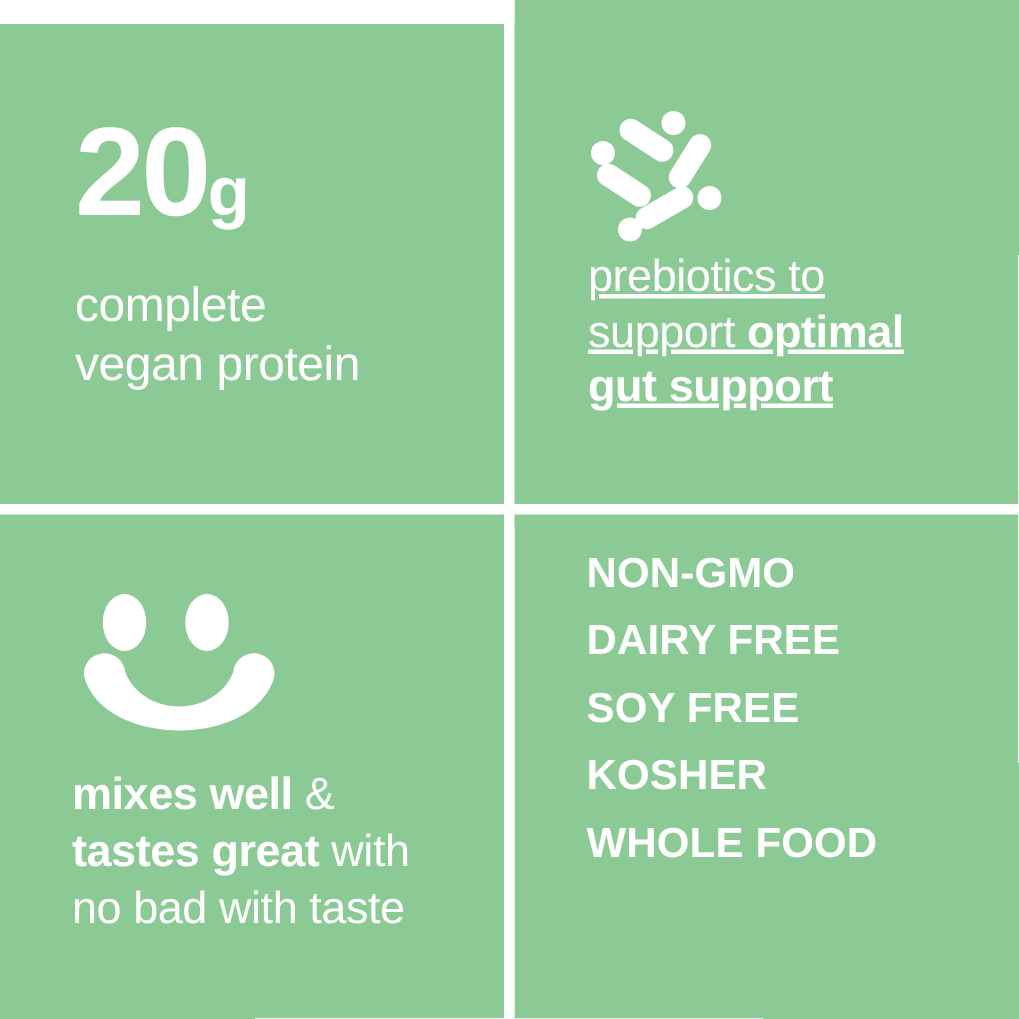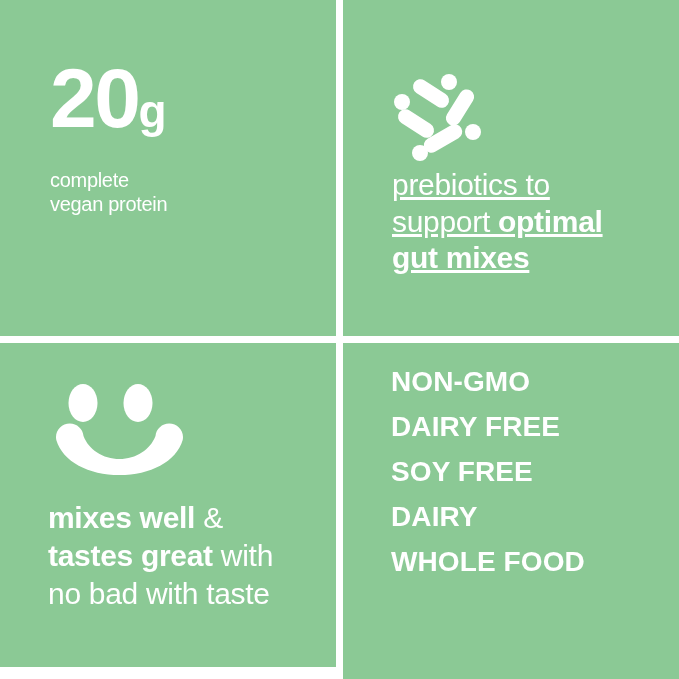--- a/index.html
+++ b/index.html
@@ -20,23 +20,23 @@
     overflow: hidden;
   }
 
   
   .panel {
     position: absolute;
     background: #8BC995;
     box-sizing: border-box;
     overflow: hidden;
   }
-  .panel-tl { left: 0;     top: 0;     width: 402px; height: 336px; }
+  .panel-tl { left: 0;     top: 16px;     width: 402px; height: 336px; }
   .panel-tr { left: 343px; top: 0;     width: 336px; height: 336px; }
-  .panel-bl { left: 0;     top: 331px; width: 336px; height: 336px; }
+  .panel-bl { left: 0;     top: 343px; width: 336px; height: 336px; }
   .panel-br { left: 343px; top: 326px; width: 336px; height: 424px; }
 
   
   .divider {
     position: absolute;
     background: #ffffff;
   }
   .divider-v { left: 336px; top: 0;     width: 7px;   height: 679px; }
   .divider-h { left: 0;     top: 336px; width: 679px; height: 7px; }
 
@@ -63,21 +63,21 @@
   }
   .stat-unit {
     font-size: 46px;
     font-weight: 700;
     letter-spacing: -1px;
   }
   .stat-caption {
     position: absolute;
     left: 50px;
     top: 168px;
-    font-size: 20px;
+    font-size: 32px;
     font-weight: 400;
     color: #ffffff;
     line-height: 1.22;
     letter-spacing: -0.3px;
   }
 
   
   .microbe-icon {
     position: absolute;
     left: 49px;
@@ -172,21 +172,21 @@
           <circle cx="57" cy="8" r="8"></circle>
           <circle cx="81" cy="58" r="8"></circle>
           <circle cx="28" cy="79" r="8"></circle>
         </g>
       </svg>
     </span>
 
     <div class="tr-caption txt">
       <div><span class="r">prebiotics to</span></div>
       <div><span class="r">support </span><span class="b">optimal</span></div>
-      <div><span class="b">gut mixes</span></div>
+      <div><span class="b">gut support</span></div>
     </div>
 
   </div>
 
   <div class="panel panel-bl">
 
     <span class="smiley-icon">
       <svg viewBox="0 0 145 95" width="145" height="95" aria-hidden="true">
         <g fill="#ffffff">
           <ellipse cx="33" cy="22" rx="14.5" ry="19"></ellipse>
@@ -206,21 +206,21 @@
       <div><span class="r">no bad with taste</span></div>
     </div>
 
   </div>
 
   <div class="panel panel-br">
     <ul class="claims">
       <li>NON-GMO</li>
       <li>DAIRY FREE</li>
       <li>SOY FREE</li>
-      <li>DAIRY</li>
+      <li>KOSHER</li>
       <li>WHOLE FOOD</li>
     </ul>
   </div>
 
   <div class="divider divider-v"></div>
   <div class="divider divider-h"></div>
 
 </div>
 
 </body></html>

